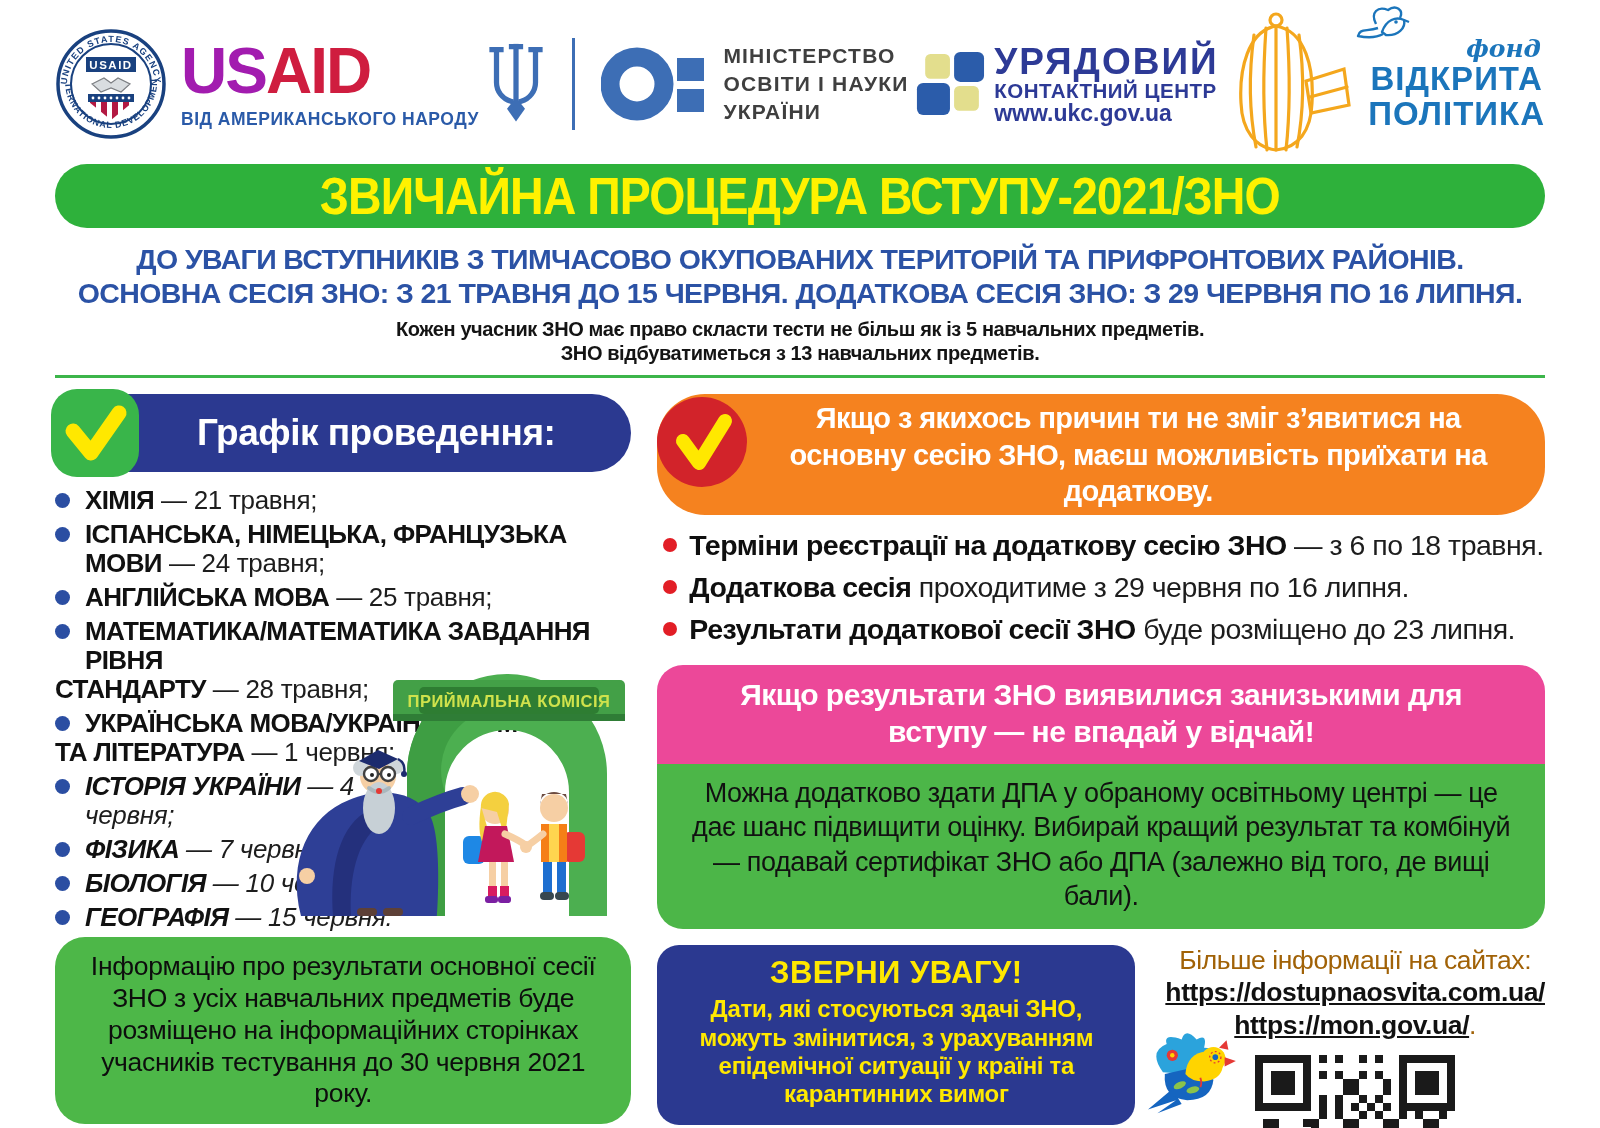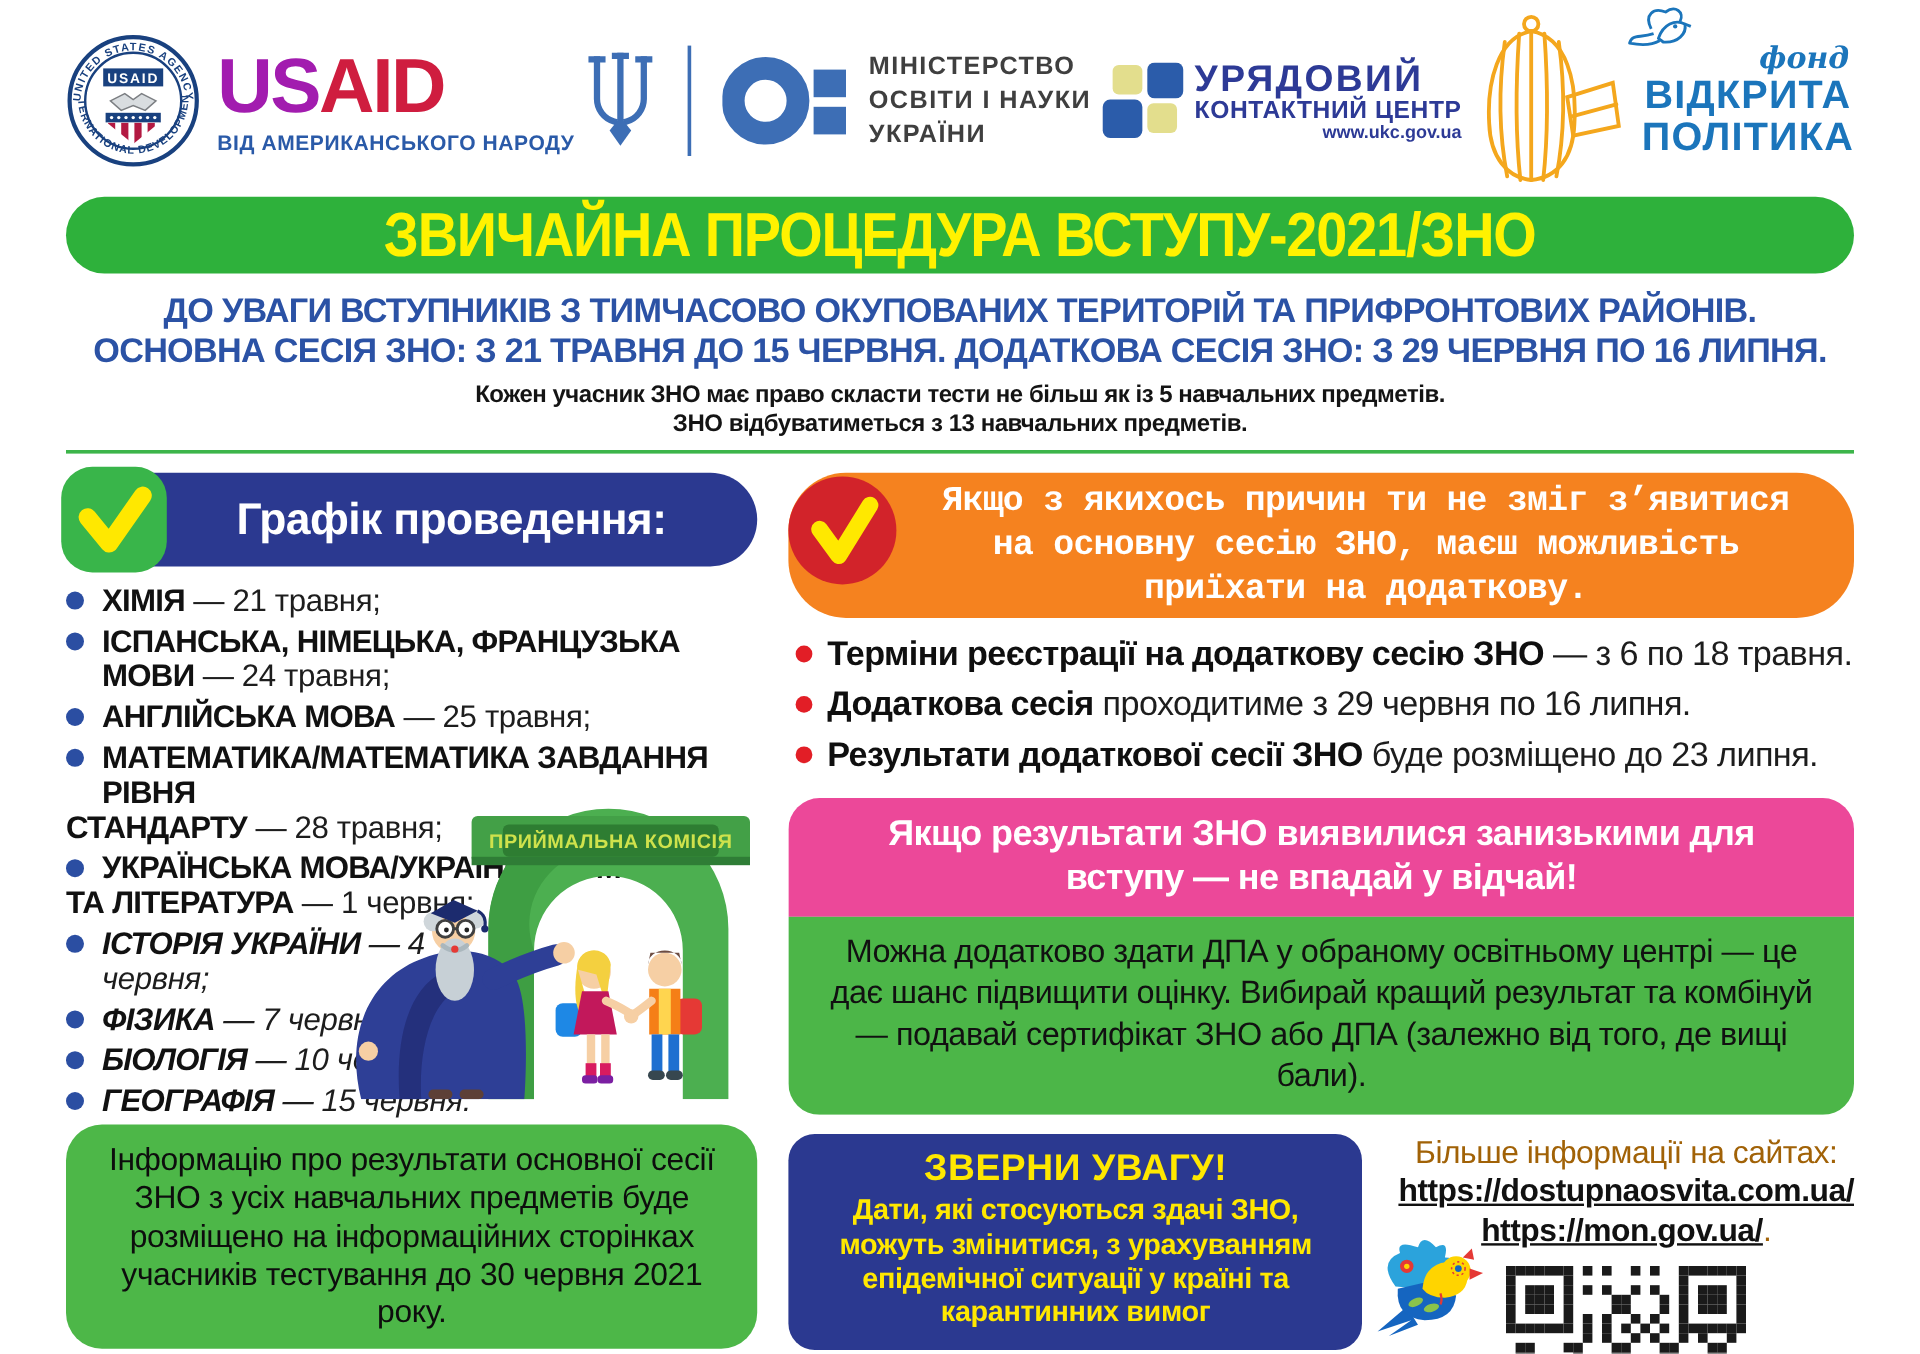--- a/index.html
+++ b/index.html
@@ -13,23 +13,23 @@
   .hgroup{display:flex;align-items:center;}
   .usaid-word{margin-left:14px;}
   .usaid-word .mark{font-size:64px;font-weight:bold;letter-spacing:-2px;line-height:1;}
   .usaid-word .us{color:#a21caf;}
   .usaid-word .aid{color:#cf1d3f;}
   .usaid-word .tagline{color:#2a5aa8;font-size:17.5px;font-weight:bold;letter-spacing:0.5px;margin-top:6px;}
   .vdivider{width:3px;height:92px;background:#3d6eb5;margin:0 26px;}
   .mon-text{margin-left:18px;color:#3f3f3f;font-weight:bold;font-size:21px;line-height:1.32;letter-spacing:1.2px;}
   .ukc{display:flex;align-items:center;}
   .ukc-text{margin-left:8px;color:#2d3a96;line-height:1.02;}
-  .ukc-text .l1{font-size:31px;font-weight:bold;letter-spacing:2px;}
+  .ukc-text .l1{font-size:37px;font-weight:bold;letter-spacing:2px;}
   .ukc-text .l2{font-size:20.5px;font-weight:bold;letter-spacing:0.5px;}
-  .ukc-text .l3{font-size:15px;font-weight:bold;text-align:right;}
+  .ukc-text .l3{font-size:23px;font-weight:bold;}
   .fund{display:flex;align-items:center;}
   .fund-text{margin-left:6px;color:#1b75bb;text-align:center;line-height:1.05;}
   .fund-text .script{font-family:"DejaVu Serif",serif;font-style:italic;font-weight:bold;font-size:25px;text-align:right;padding-right:4px;}
   .fund-text .big{font-size:33px;font-weight:bold;letter-spacing:1px;}
   
   .title-banner{margin:8px 55px 0;height:64px;background:#2eb13b;border-radius:32px;
     display:flex;align-items:center;justify-content:center;}
   .title-banner span{color:#fff200;font-size:48px;font-weight:bold;letter-spacing:-1px;
     display:inline-block;transform:scaleX(0.97) scaleY(1.08);white-space:nowrap;}
   .notice{margin-top:15px;text-align:center;color:#2b52a5;font-weight:bold;font-size:28.5px;line-height:1.18;letter-spacing:-0.6px;}
@@ -51,21 +51,21 @@
   .item b{font-weight:bold;letter-spacing:-0.6px;color:#111;}
   .item .date{font-weight:normal;color:#1d1d1d;letter-spacing:-0.3px;}
   .item .l2{display:block;margin-left:-30px;}
   .item.short{max-width:330px;font-style:italic;}
   
   .results-box{margin-top:auto;background:#4db748;border-radius:30px;padding:14px 26px;
     text-align:center;font-size:26.5px;line-height:1.2;color:#0d0d0d;letter-spacing:-0.3px;flex:none;}
   .arch-illustration{position:absolute;right:-14px;bottom:150px;pointer-events:none;}
   
   .orange-banner{position:relative;min-height:96px;background:#f5821f;border-radius:48px;
-    display:flex;align-items:center;justify-content:center;padding:6px 30px 6px 104px;box-sizing:border-box;flex:none;font-family:Liberation Mono, monospace;}
+    display:flex;align-items:center;justify-content:center;padding:6px 30px 6px 104px;box-sizing:border-box;flex:none;}
   .orange-banner .check{position:absolute;left:-2px;top:1px;}
   .orange-banner .txt{color:#fff;font-size:29px;font-weight:bold;text-align:center;line-height:1.25;letter-spacing:-0.6px;}
   .rbullets{margin:14px 0 2px 6px;}
   .rb{position:relative;padding-left:26px;font-size:28.5px;margin-bottom:9px;letter-spacing:-0.5px;}
   .rb .dot{position:absolute;left:0;top:9px;width:14px;height:14px;border-radius:50%;background:#e21e26;}
   .rb b{font-weight:bold;color:#0f0f0f;}
   .rb span{color:#1d1d1d;}
   .combo{margin-top:8px;border-radius:26px;overflow:hidden;flex:none;}
   .combo-header{background:#ec4899;color:#fff;font-weight:bold;font-size:30px;text-align:center;
     padding:12px 40px 14px;line-height:1.22;letter-spacing:-0.5px;}

